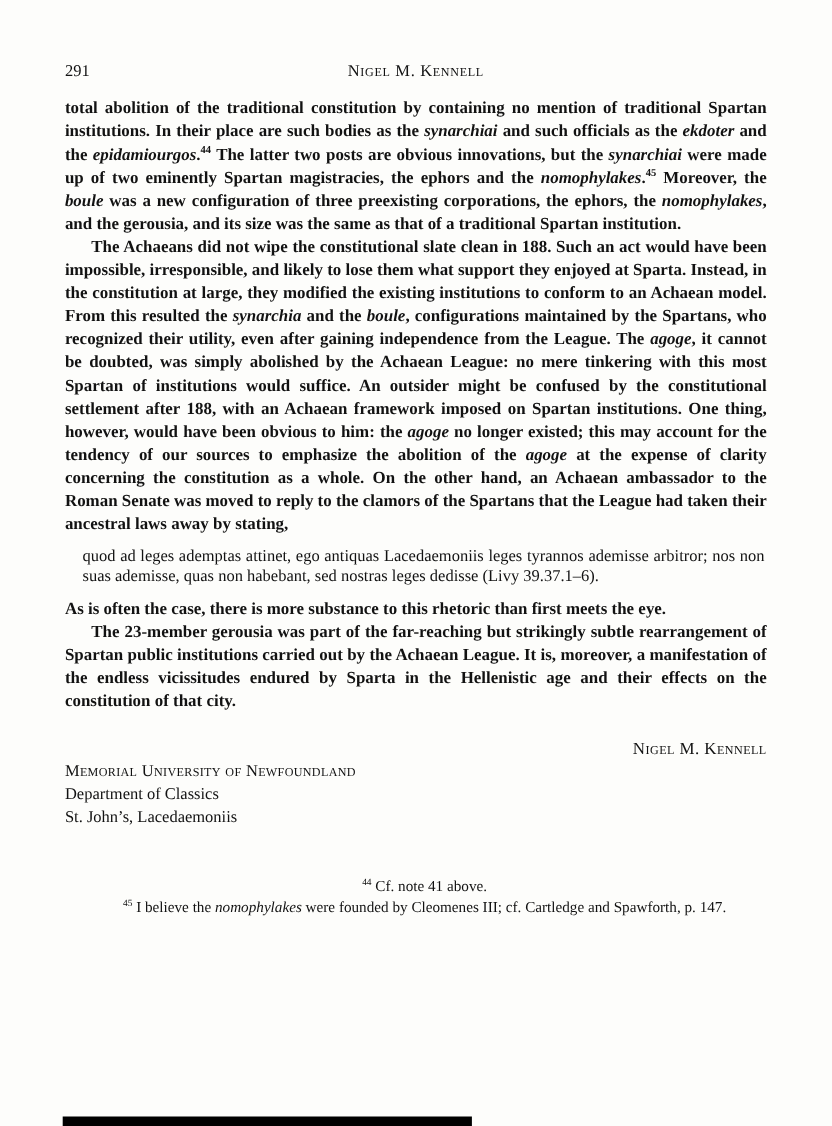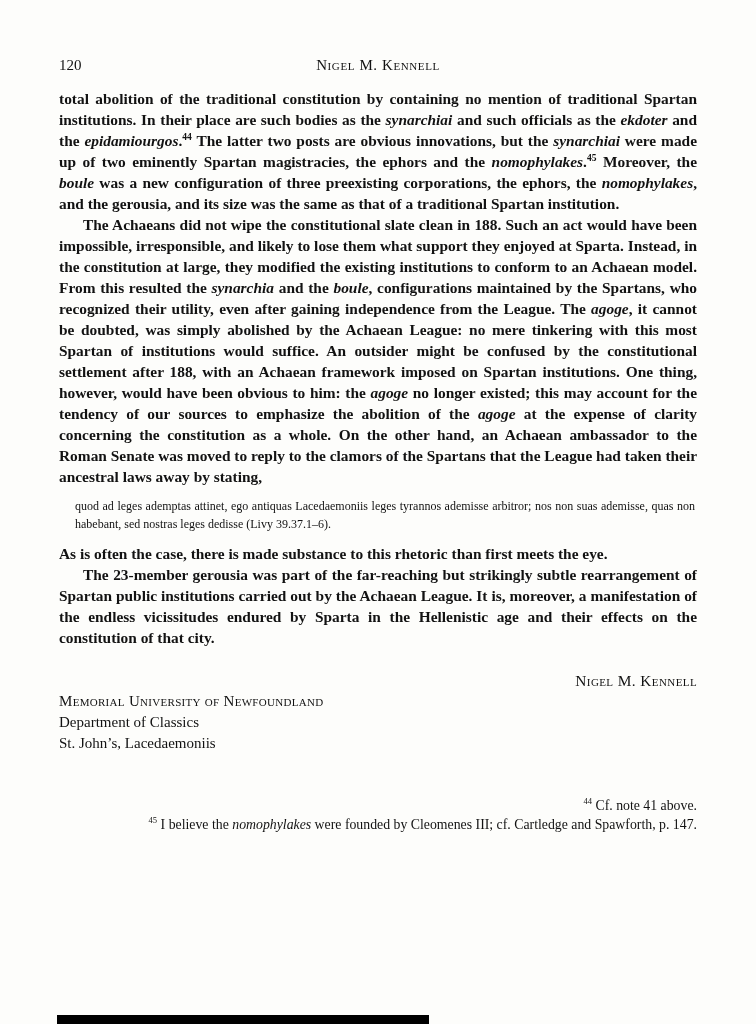--- a/index.html
+++ b/index.html
@@ -47,21 +47,21 @@
   .para { margin: 0; font-weight: bold; }
   .para.indent { text-indent: 24px; }
   sup {
     font-size: 0.62em;
     line-height: 0;
     vertical-align: super;
   }
   .block-quote {
     margin: 10px 0 10px 16px;
     width: 620px;
-    font-size: 12px;
+    font-size: 15px;
     line-height: 18px;
     text-align: justify;
   }
   .signature {
     margin-top: 22px;
     text-align: right;
     font-variant: small-caps;
     letter-spacing: 0.4px;
     font-size: 15.4px;
   }
@@ -71,54 +71,54 @@
     text-align: left;
   }
   .address .institution {
     font-variant: small-caps;
     letter-spacing: 0.3px;
   }
   .footnotes {
     margin-top: 42px;
     font-size: 13.8px;
     line-height: 19px;
-    text-align: right;
+    text-align: center;
   }
   .footnote {
     margin: 0;
     text-indent: 16px;
   }
   .scan-artifact {
     position: absolute;
     left: 57px;
     bottom: 0;
     width: 372px;
     height: 9px;
     background: #000;
   }
 </style>
 </head>
 <body>
 
 <div class="page">
 
   <div class="header">
-    <span class="page-number">120</span>
+    <span class="page-number">291</span>
     <div class="running-head">Nigel M. Kennell</div>
   </div>
 
   <div class="body-text">
 
     <p class="para"><span>total abolition of the traditional constitution by containing no mention of traditional Spartan institutions. In their place are such bodies as the </span><span style="font-style: italic;">synarchiai</span><span> and such officials as the </span><span style="font-style: italic;">ekdoter</span><span> and the </span><span style="font-style: italic;">epidamiourgos</span><span>.</span><sup>44</sup><span> The latter two posts are obvious innovations, but the </span><span style="font-style: italic;">synarchiai</span><span> were made up of two eminently Spartan magistracies, the ephors and the </span><span style="font-style: italic;">nomophylakes</span><span>.</span><sup>45</sup><span> Moreover, the </span><span style="font-style: italic;">boule</span><span> was a new configuration of three preexisting corporations, the ephors, the </span><span style="font-style: italic;">nomophylakes</span><span>, and the gerousia, and its size was the same as that of a traditional Spartan institution.</span></p>
 
     <p class="para indent"><span>The Achaeans did not wipe the constitutional slate clean in 188. Such an act would have been impossible, irresponsible, and likely to lose them what support they enjoyed at Sparta. Instead, in the constitution at large, they modified the existing institutions to conform to an Achaean model. From this resulted the </span><span style="font-style: italic;">synarchia</span><span> and the </span><span style="font-style: italic;">boule</span><span>, configurations maintained by the Spartans, who recognized their utility, even after gaining independence from the League. The </span><span style="font-style: italic;">agoge</span><span>, it cannot be doubted, was simply abolished by the Achaean League: no mere tinkering with this most Spartan of institutions would suffice. An outsider might be confused by the constitutional settlement after 188, with an Achaean framework imposed on Spartan institutions. One thing, however, would have been obvious to him: the </span><span style="font-style: italic;">agoge</span><span> no longer existed; this may account for the tendency of our sources to emphasize the abolition of the </span><span style="font-style: italic;">agoge</span><span> at the expense of clarity concerning the constitution as a whole. On the other hand, an Achaean ambassador to the Roman Senate was moved to reply to the clamors of the Spartans that the League had taken their ancestral laws away by stating,</span></p>
 
     <p class="block-quote"><span>quod ad leges ademptas attinet, ego antiquas Lacedaemoniis leges tyrannos ademisse arbitror; nos non suas ademisse, quas non habebant, sed nostras leges dedisse (Livy 39.37.1–6).</span></p>
 
-    <p class="para"><span>As is often the case, there is made substance to this rhetoric than first meets the eye.</span></p>
+    <p class="para"><span>As is often the case, there is more substance to this rhetoric than first meets the eye.</span></p>
 
     <p class="para indent"><span>The 23-member gerousia was part of the far-reaching but strikingly subtle rearrangement of Spartan public institutions carried out by the Achaean League. It is, moreover, a manifestation of the endless vicissitudes endured by Sparta in the Hellenistic age and their effects on the constitution of that city.</span></p>
 
     <div class="signature">Nigel M. Kennell</div>
 
     <div class="address">
       <div class="institution">Memorial University of Newfoundland</div>
       <div>Department of Classics</div>
       <div>St. John’s, Lacedaemoniis</div>
     </div>

